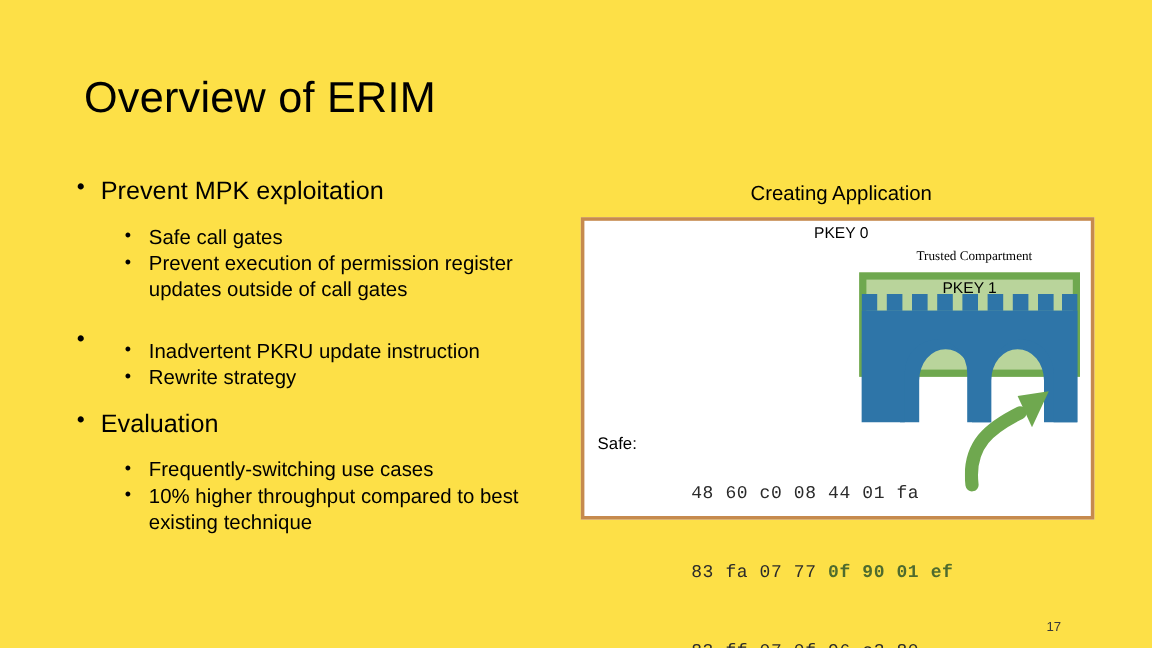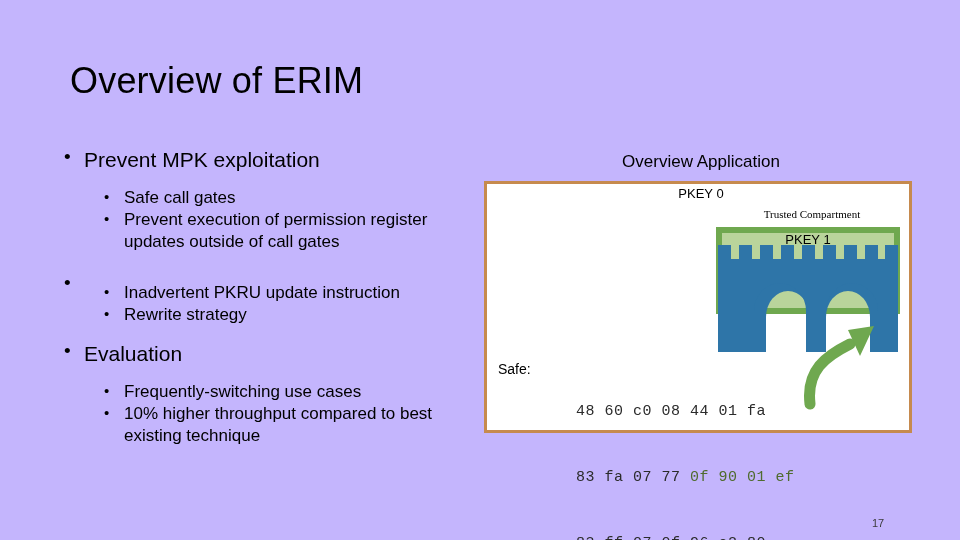--- a/index.html
+++ b/index.html
@@ -9,21 +9,21 @@
   }
   body {
     font-family: "Liberation Sans", sans-serif;
     color: #000000;
   }
 
   #slide {
     position: relative;
     width: 960px;
     height: 540px;
-    background: #c4b5fd;
+    background: #fde047;
     overflow: hidden;
   }
 
   
   #slide-title {
     position: absolute;
     left: 70px;
     top: 60px;
     font-size: 36px;
     font-weight: 400;
@@ -184,21 +184,21 @@
     top: 0px;
     font-family: "Liberation Mono", monospace;
     font-size: 15px;
     line-height: 22px;
     letter-spacing: 0.5px;
     color: #2b2b2b;
     white-space: pre;
   }
   .hl {
     color: #4F6B2E;
-    font-weight: normal;
+    font-weight: bold;
   }
 
   
   #page-number {
     position: absolute;
     left: 872px;
     top: 517px;
     font-size: 11px;
     color: #3a3a3a;
   }
@@ -260,21 +260,21 @@
       <div class="b2">
         <span class="dot">•</span>
         <span>10% higher throughput compared to best existing technique</span>
       </div>
     </div>
 
   </div>
 
   <div id="diagram">
 
-    <div id="untrusted-label">Overview Application</div>
+    <div id="untrusted-label">Creating Application</div>
 
     <div id="app-box"></div>
 
     <div id="pkey0-label">PKEY 0</div>
 
     <div id="trusted-label">Trusted Compartment</div>
 
     <div id="compartment-box"></div>
 
     <div id="pkey1-label">PKEY 1</div>

